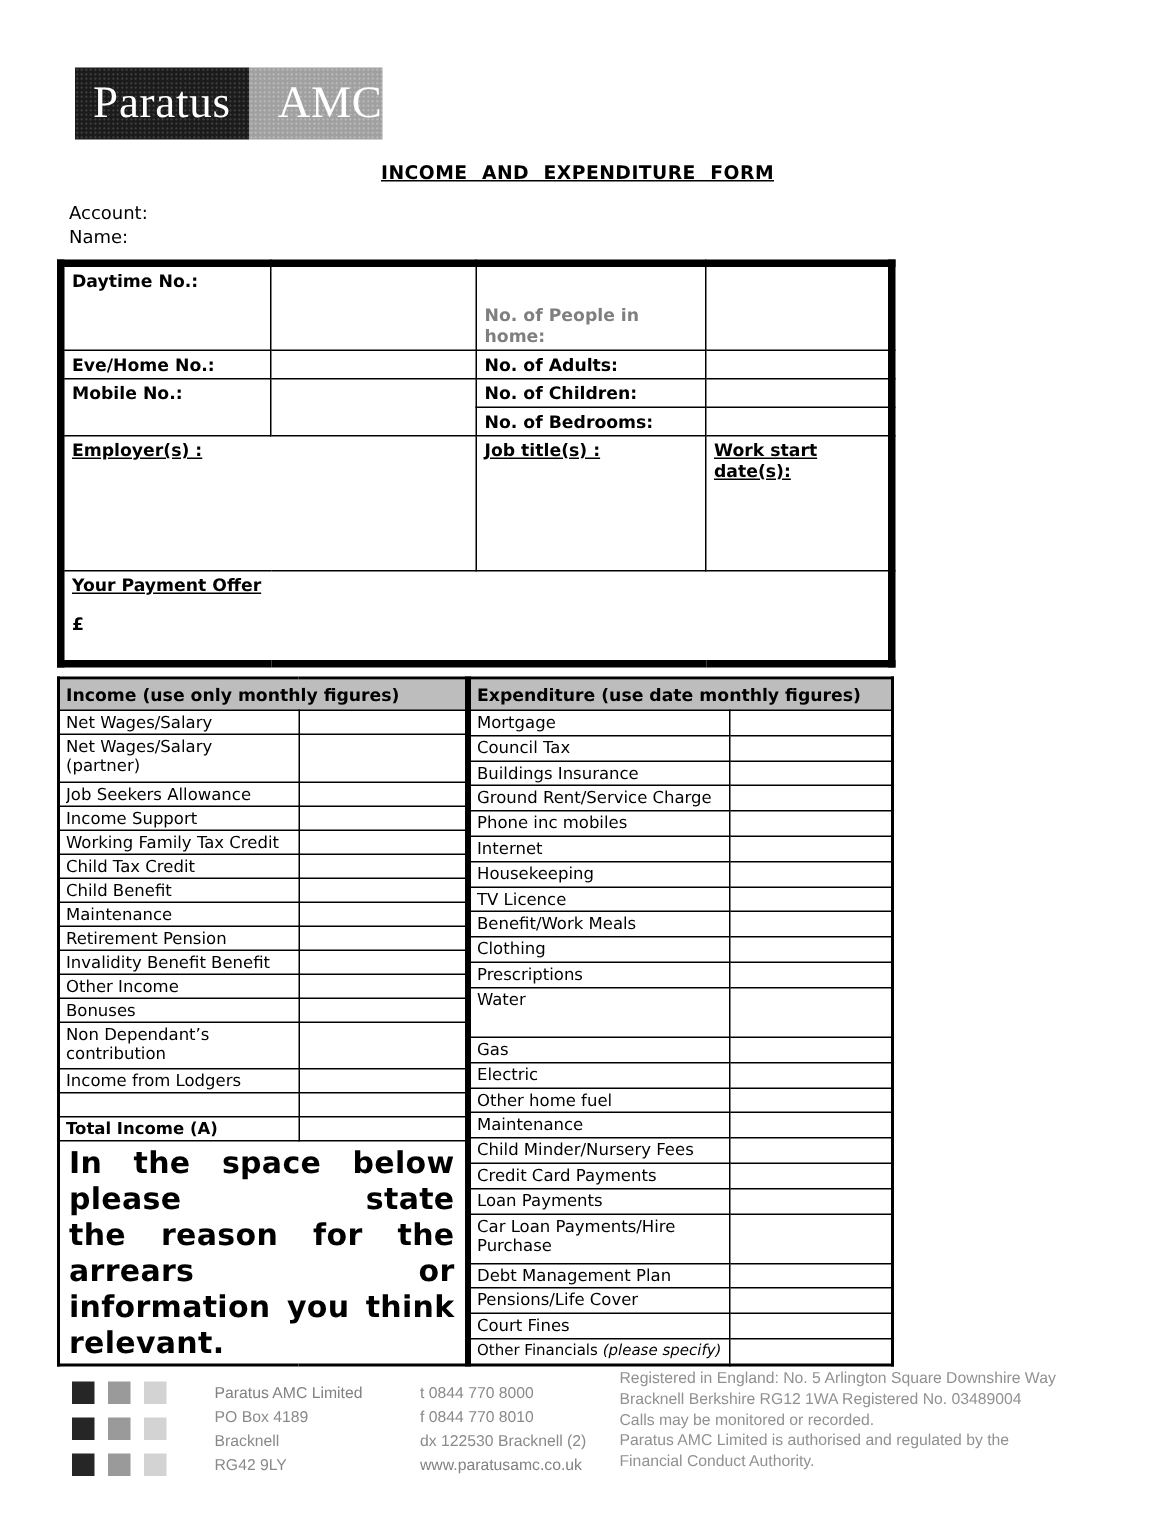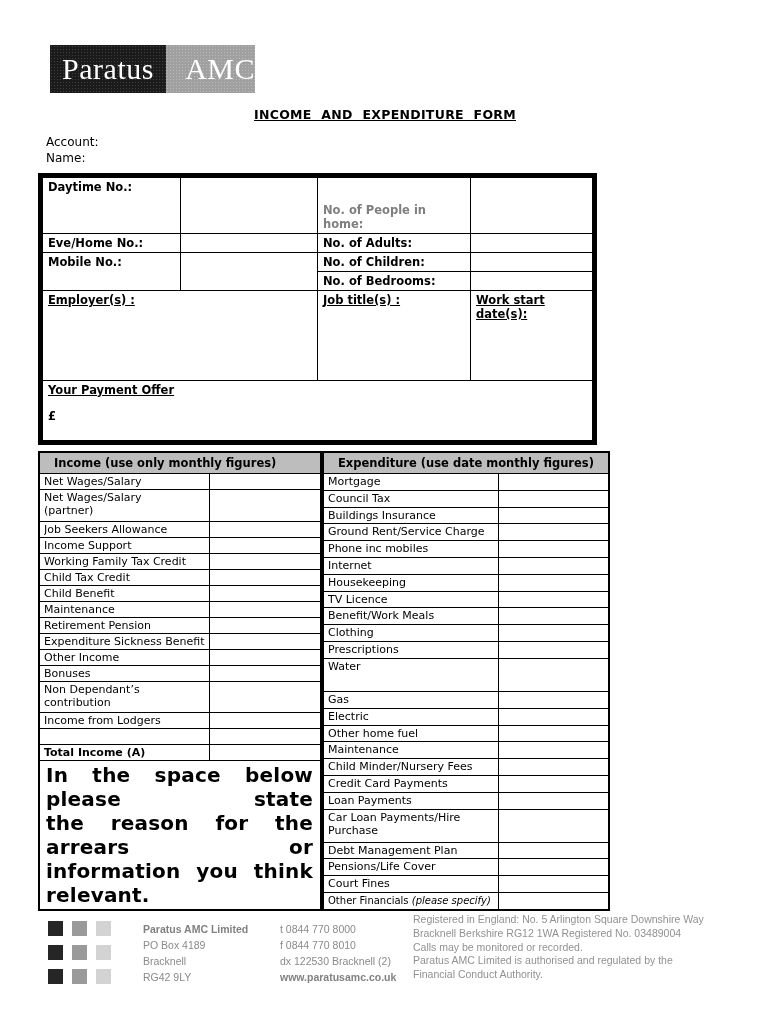--- a/index.html
+++ b/index.html
@@ -27,42 +27,42 @@
   .t1 .gray{color:#7f7f7f;vertical-align:bottom;}
   .t1 .pre{white-space:pre;}
   .t1 .ul{text-decoration:underline;}
   .t1 tr.h58{height:58px}.t1 tr.h18{height:18px}.t1 tr.h90{height:90px}.t1 tr.h62{height:62px}
   .t1 .pound{margin-top:12px;}
 
   
   .t2wrap{position:absolute;left:38px;top:451px;display:flex;}
   table.t2{border-collapse:collapse;table-layout:fixed;border:2px solid #000;font-size:11px;}
   .t2 th{background:#bdbdbd;border:1px solid #000;font-size:11.5px;text-align:left;
-         padding:1px 14px;height:18px;font-weight:bold;white-space:nowrap;overflow:hidden;}
+         padding:1px 4px;height:18px;font-weight:bold;white-space:nowrap;overflow:hidden;}
   .t2 td{border:1px solid #000;vertical-align:top;padding:1px 4px;line-height:13px;}
   .t2 tr.single{height:15.8px}.t2 tr.tall{height:31.6px}
   .t2 .lbl{display:block;white-space:pre;overflow:hidden;}
   .t2 .lbl.b{font-weight:bold;}
   .t2 .lbl.fit{font-size:10px;}
   .t2 sup{font-size:7.5px;line-height:0;}
   table.tleft{height:460px;}
   .msgcell{padding:2px 7px 2px 6px !important;}
   .msg-line{font-weight:bold;font-size:20px;line-height:24px;text-align:justify;text-align-last:justify;
             letter-spacing:.2px;}
   .msg-line.last{text-align-last:left;}
 
   
   .sq-grid{position:absolute;left:48px;top:921px;display:grid;
            grid-template-columns:repeat(3,15px);grid-auto-rows:15px;gap:9px;}
   .sq{width:15px;height:15px;}
   .f-addr{position:absolute;left:143px;top:921px;font-family:"Liberation Sans",sans-serif;
           font-size:10.5px;line-height:16px;color:#8a8a8a;}
   .f-contact{position:absolute;left:280px;top:921px;font-family:"Liberation Sans",sans-serif;
           font-size:10.5px;line-height:16px;color:#8a8a8a;}
-  .f-bold{font-weight:bold;color:#818181;}
+  .f-bold{font-weight:normal;color:#818181;}
   .f-legal{position:absolute;left:413px;top:913px;width:352px;font-family:"Liberation Sans",sans-serif;
           font-size:10.5px;line-height:13.8px;color:#919191;}
 </style>
 </head>
 <body>
 
 <div class="page">
 
   <div class="logo">
     <div class="logo-seg logo-dark">
@@ -188,21 +188,21 @@
             <td></td>
           </tr>
           <tr class="single">
             <td>
               <span class="lbl">Retirement Pension</span>
             </td>
             <td></td>
           </tr>
           <tr class="single">
             <td>
-              <span class="lbl">Expenditure Sickness Benefit</span>
+              <span class="lbl">Invalidity Benefit Benefit</span>
             </td>
             <td></td>
           </tr>
           <tr class="single">
             <td>
               <span class="lbl">Other Income</span>
             </td>
             <td></td>
           </tr>
           <tr class="single">

